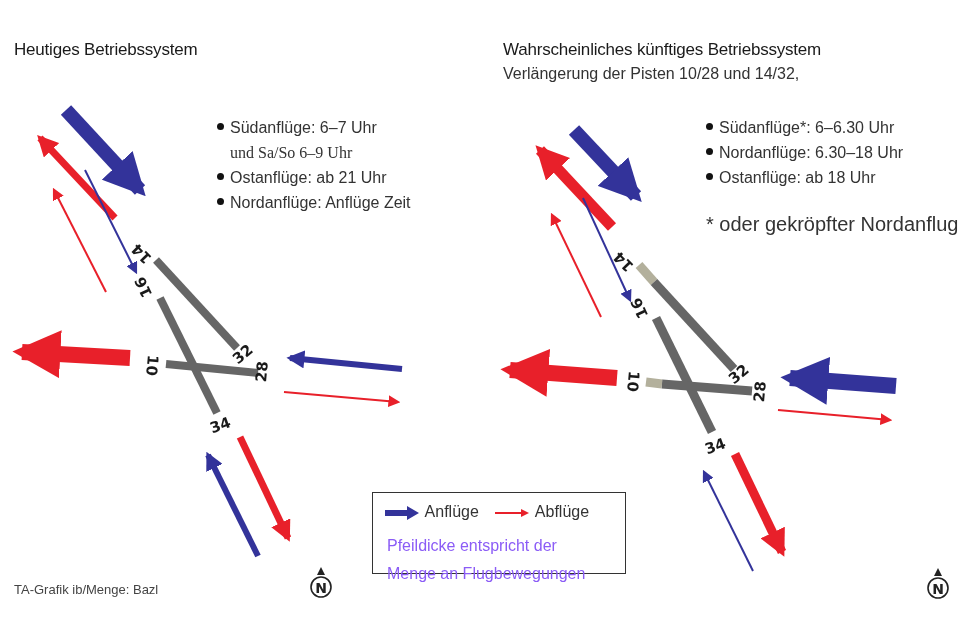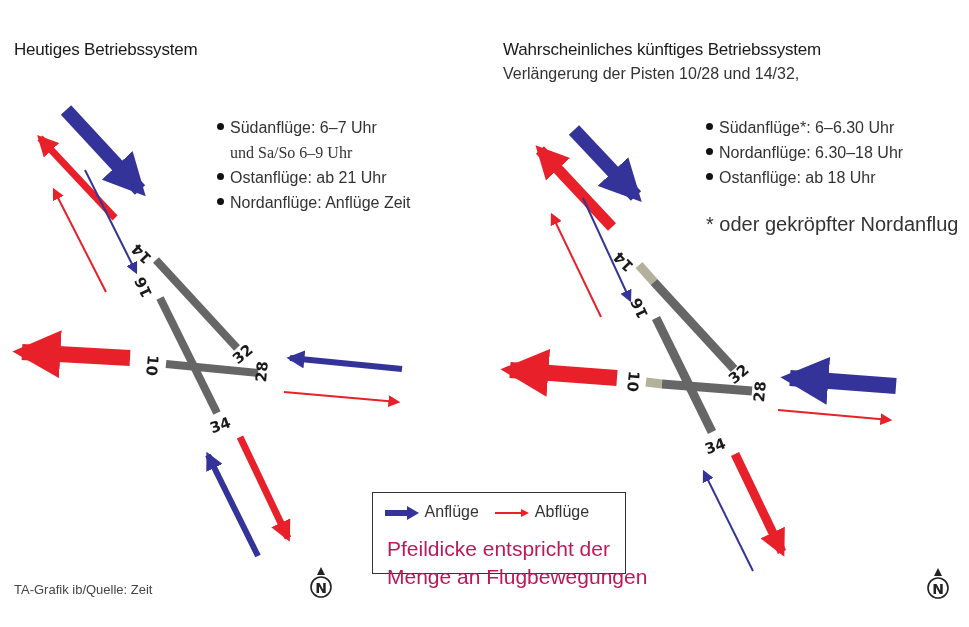--- a/index.html
+++ b/index.html
@@ -6,21 +6,21 @@
   body { width:969px; height:627px; position:relative; overflow:hidden; font-family:"Liberation Sans", sans-serif; color:#333; }
   .title { position:absolute; font-weight:normal; font-size:17px; color:#1a1a1a; letter-spacing:-0.2px; }
   .subtitle { position:absolute; font-size:16px; color:#333; }
   .bullets { position:absolute; font-size:16px; color:#333; line-height:25px; }
   .bullets div { white-space:nowrap; }
   .dot { display:inline-block; width:7px; height:7px; border-radius:50%; background:#111; margin-right:6px; vertical-align:middle; position:relative; top:-2px; }
   .indent { padding-left:13px;font-family:Liberation Serif, serif; }
   .note { position:absolute; font-size:20px; color:#333; white-space:nowrap; }
   .legend { position:absolute; left:372px; top:492px; width:254px; height:82px; border:1.5px solid #333; box-sizing:border-box; background:#fff; }
   .legend .row1 { position:absolute; top:10px; left:12px; font-size:16px; color:#333; white-space:nowrap; }
-  .legend .txt { position:absolute; left:14px; font-size:21px; color:#be185d; white-space:nowrap; }
+  .legend .txt { position:absolute; left:14px; font-size:16px; color:#8b5cf6; white-space:nowrap; }
   .source { position:absolute; left:14px; top:582px; font-size:13px; color:#444; }
   svg.map { position:absolute; left:0; top:0; }
   .rwy-label { font-family:"DejaVu Sans", sans-serif; font-weight:bold; font-size:15px; fill:#1a1a1a; }
   .north { position:absolute; width:24px; height:34px; }
 </style>
 </head>
 <body>
 
 <div class="title" style="left:14px; top:40px;">Heutiges Betriebssystem</div>
 <div class="title" style="left:503px; top:40px;">Wahrscheinliches künftiges Betriebssystem</div>
@@ -115,21 +115,21 @@
     <span>Anflüge</span>
     <svg width="36" height="14" style="vertical-align:middle; margin-left:12px;">
       <path d="M0,6 L26,6 L26,3 L34,7 L26,11 L26,8 L0,8 z" fill="#e8202a"></path>
     </svg>
     <span>Abflüge</span>
   </div>
   <div class="txt" style="top:44px;">Pfeildicke entspricht der</div>
   <div class="txt" style="top:72px;">Menge an Flugbewegungen</div>
 </div>
 
-<div class="source">TA-Grafik ib/Quelle: Zeit</div>
+<div class="source">TA-Grafik ib/Menge: Bazl</div>
 
 <svg class="north" style="left:309px; top:566px;" viewBox="0 0 24 34">
   <path d="M12,1 L16,9 L8,9 z" fill="#222"></path>
   <circle cx="12" cy="21" r="10" fill="#fff" stroke="#222" stroke-width="1.6"></circle>
   <text x="12" y="27" text-anchor="middle" font-family="DejaVu Sans, sans-serif" font-weight="bold" font-size="14" fill="#222">N</text>
 </svg>
 <svg class="north" style="left:926px; top:567px;" viewBox="0 0 24 34">
   <path d="M12,1 L16,9 L8,9 z" fill="#222"></path>
   <circle cx="12" cy="21" r="10" fill="#fff" stroke="#222" stroke-width="1.6"></circle>
   <text x="12" y="27" text-anchor="middle" font-family="DejaVu Sans, sans-serif" font-weight="bold" font-size="14" fill="#222">N</text>

